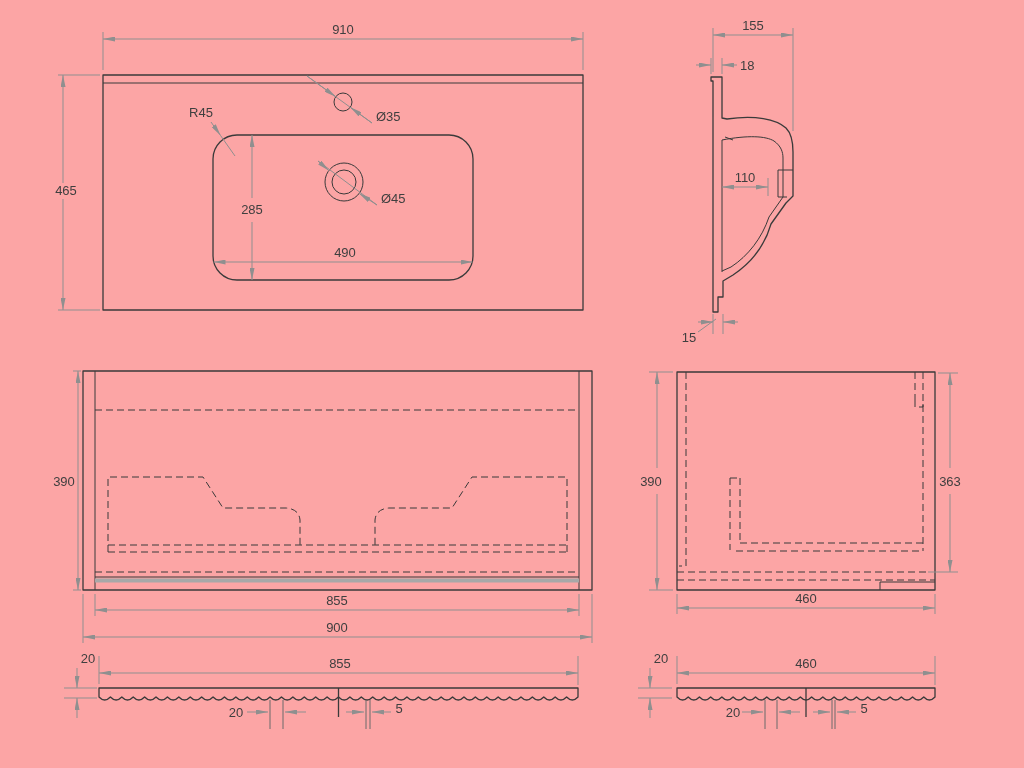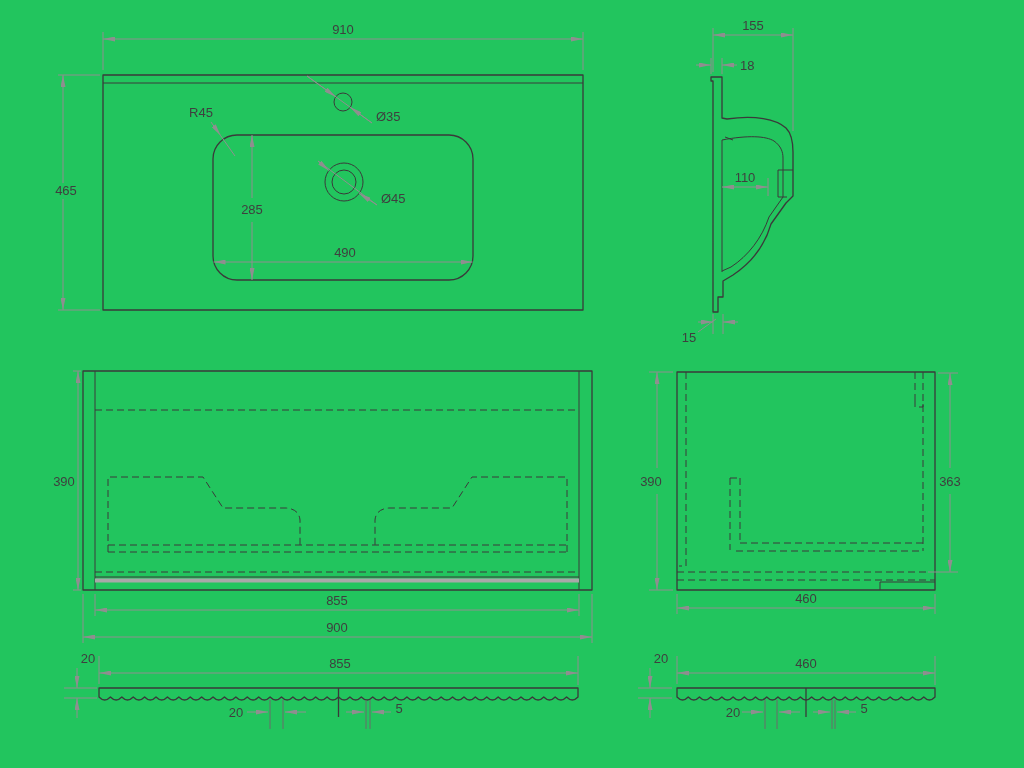--- a/index.html
+++ b/index.html
@@ -1,16 +1,16 @@
 <!DOCTYPE html>
 <html><head>
 <meta charset="utf-8">
 <style>
   html,body{margin:0;padding:0;background:#ffffff;}
-  .stage{position:relative;width:1024px;height:768px;background:#22c55e;overflow:hidden;}
+  .stage{position:relative;width:1024px;height:768px;background:#fca5a5;overflow:hidden;}
   svg{display:block;}
   
   .o  {stroke:#3a3a3a;stroke-width:1.3;fill:none;stroke-linejoin:round;stroke-linecap:butt;}
   .o2 {stroke:#3a3a3a;stroke-width:1;fill:none;stroke-linejoin:round;}
   .d  {stroke:#3a3a3a;stroke-width:1;fill:none;stroke-dasharray:7 4;}
   .m  {stroke:#8f8f8f;stroke-width:1;fill:none;}
   .m2 {stroke:#6a6a6a;stroke-width:1;fill:none;}
   .band{fill:#a8a8a8;stroke:none;}
   text{font-family:"Liberation Sans","DejaVu Sans",sans-serif;font-size:13px;fill:#3f3f3f;text-anchor:middle;}
   .ts{text-anchor:start;}

